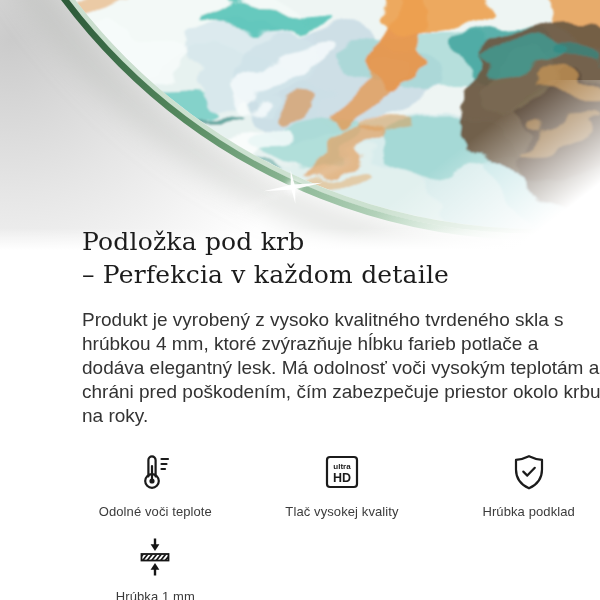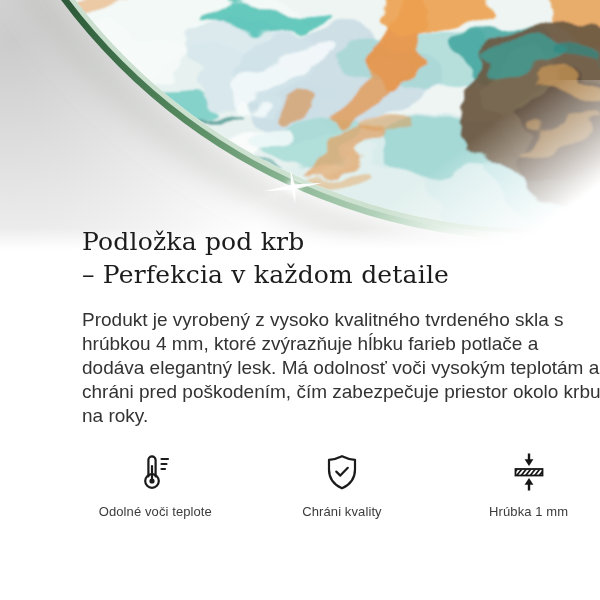--- a/index.html
+++ b/index.html
@@ -136,27 +136,35 @@
           <path class="icon-stroke" d="M13.4 24.5 V8 a3.6 3.6 0 0 1 7.2 0 V24.5"></path>
           <circle cx="17" cy="29" r="2.6" fill="#1b1b1b" stroke="none"></circle>
           <line class="icon-stroke" x1="17" y1="27" x2="17" y2="14" stroke-width="2"></line>
           <line class="icon-stroke" x1="26.5" y1="7" x2="33" y2="7" stroke-width="2"></line>
           <line class="icon-stroke" x1="26.5" y1="12" x2="31.5" y2="12" stroke-width="2"></line>
           <line class="icon-stroke" x1="26.5" y1="17" x2="30" y2="17" stroke-width="2"></line>
         </svg>
         <span class="flabel">Odolné voči teplote</span>
       </div>
 
+      <div class="feature">
+        <svg class="ficon" viewBox="0 0 40 40">
+          <rect class="icon-stroke" x="5" y="5" width="30" height="30" rx="3" stroke-width="2.6"></rect>
+          <text class="hd-text" x="20" y="16.5" font-size="8" text-anchor="middle">ultra</text>
+          <text class="hd-text" x="20" y="29.5" font-size="12.5" text-anchor="middle">HD</text>
+        </svg>
+        <span class="flabel">Tlač vysokej kvality</span>
+      </div>
 
       <div class="feature">
         <svg class="ficon" viewBox="0 0 40 40">
           <path class="icon-stroke" d="M20 4.2 C23.8 6.1 28.3 7.4 33 7.9 L33 17.5 C33 26.4 27.6 32.9 20 36.3 C12.4 32.9 7 26.4 7 17.5 L7 7.9 C11.7 7.4 16.2 6.1 20 4.2 Z"></path>
           <path class="icon-stroke" d="M14.3 19.6 L18.3 23.6 L25.8 15.8"></path>
         </svg>
-        <span class="flabel">Chráni kvality</span>
+        <span class="flabel">Hrúbka podklad</span>
       </div>
 
 
 
       <div class="feature">
         <svg class="ficon" viewBox="0 0 40 40">
           <clipPath id="barClip">
               <rect x="7" y="17.4" width="26" height="5.6"></rect>
             </clipPath>
           <rect x="6.5" y="17" width="27" height="6.5" fill="none" stroke="#151515" stroke-width="1.8"></rect>

